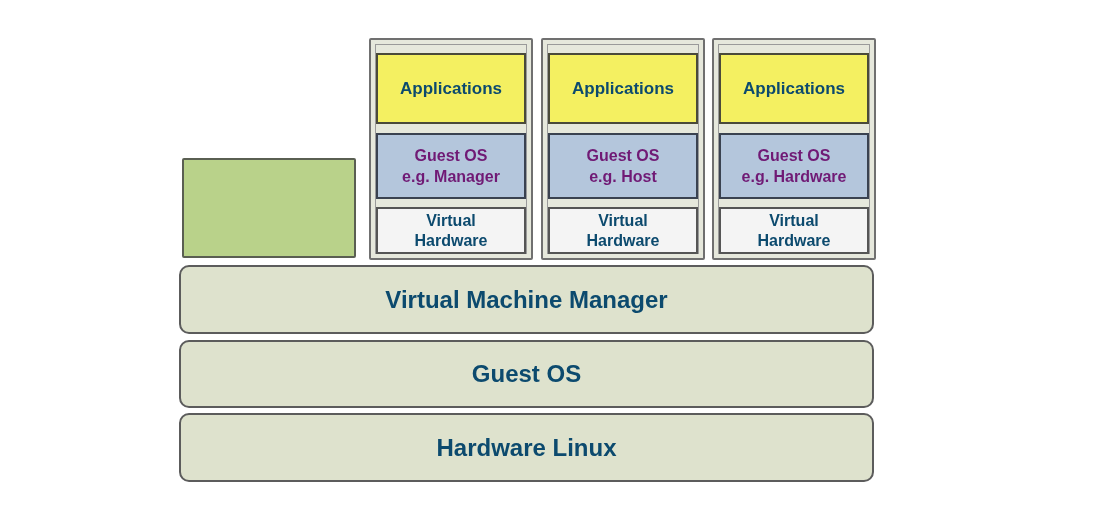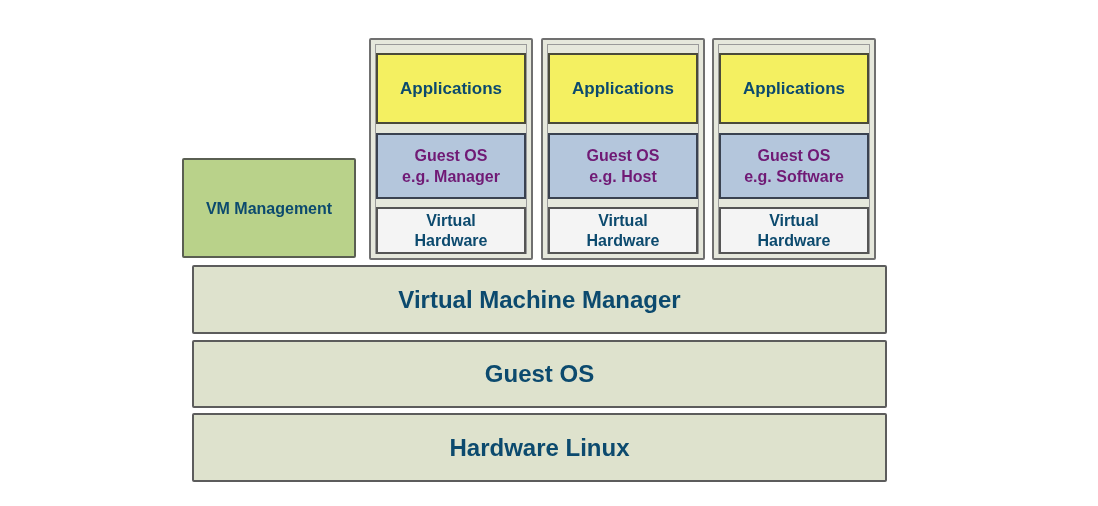--- a/index.html
+++ b/index.html
@@ -12,32 +12,31 @@
   .vm { position:absolute; box-sizing:border-box; top:38px; height:222px; width:164px;
         background:#e6e8dc; border:2px solid #707070; border-radius:2px; }
   .vm .inner { position:absolute; left:4px; right:4px; top:4px; bottom:4px;
                border:1px solid #9a9a9a; }
   .apps { left:5px; right:5px; top:13px; height:71px; background:#f4f061;
           border:2px solid #4a4a3a; font-size:17px; }
   .guest { left:5px; right:5px; top:93px; height:66px; background:#b4c6dc;
            border:2px solid #3a4250; font-size:16px; line-height:21px; color:#701a75; }
   .vhw { left:5px; right:5px; top:167px; height:47px; background:#f4f4f4;
          border:2px solid #555; font-size:16px; line-height:20px; font-weight:bold; }
-  .layer { left:192px; width:695px; background:#dee2cd; border:2px solid #5c5c5c;
-           border-radius:2px; font-size:24px; }
+  .layer { left:179px; width:695px; background:#dee2cd; border:2px solid #5c5c5c;
+           border-radius:10px; font-size:24px; }
   .vmm { top:265px; height:69px; }
   .host { top:340px; height:68px; }
   .hw { top:413px; height:69px; }
 </style>
 </head>
 <body>
 
 <div class="box mgmt">
   <div>
-    <div>VM Management</div>
   </div>
 </div>
 
 <div class="vm" style="left:369px;">
   <div class="inner"></div>
   <div class="box apps">Applications</div>
   <div class="box guest">
     <div>
         <div>Guest OS</div>
     <div>e.g. Manager</div>
@@ -67,21 +66,21 @@
       </div>
   </div>
 </div>
 
 <div class="vm" style="left:712px;">
   <div class="inner"></div>
   <div class="box apps">Applications</div>
   <div class="box guest">
     <div>
         <div>Guest OS</div>
-    <div>e.g. Software</div>
+    <div>e.g. Hardware</div>
       </div>
   </div>
   <div class="box vhw">
     <div>
         <div>Virtual</div>
     <div>Hardware</div>
       </div>
   </div>
 </div>
 

